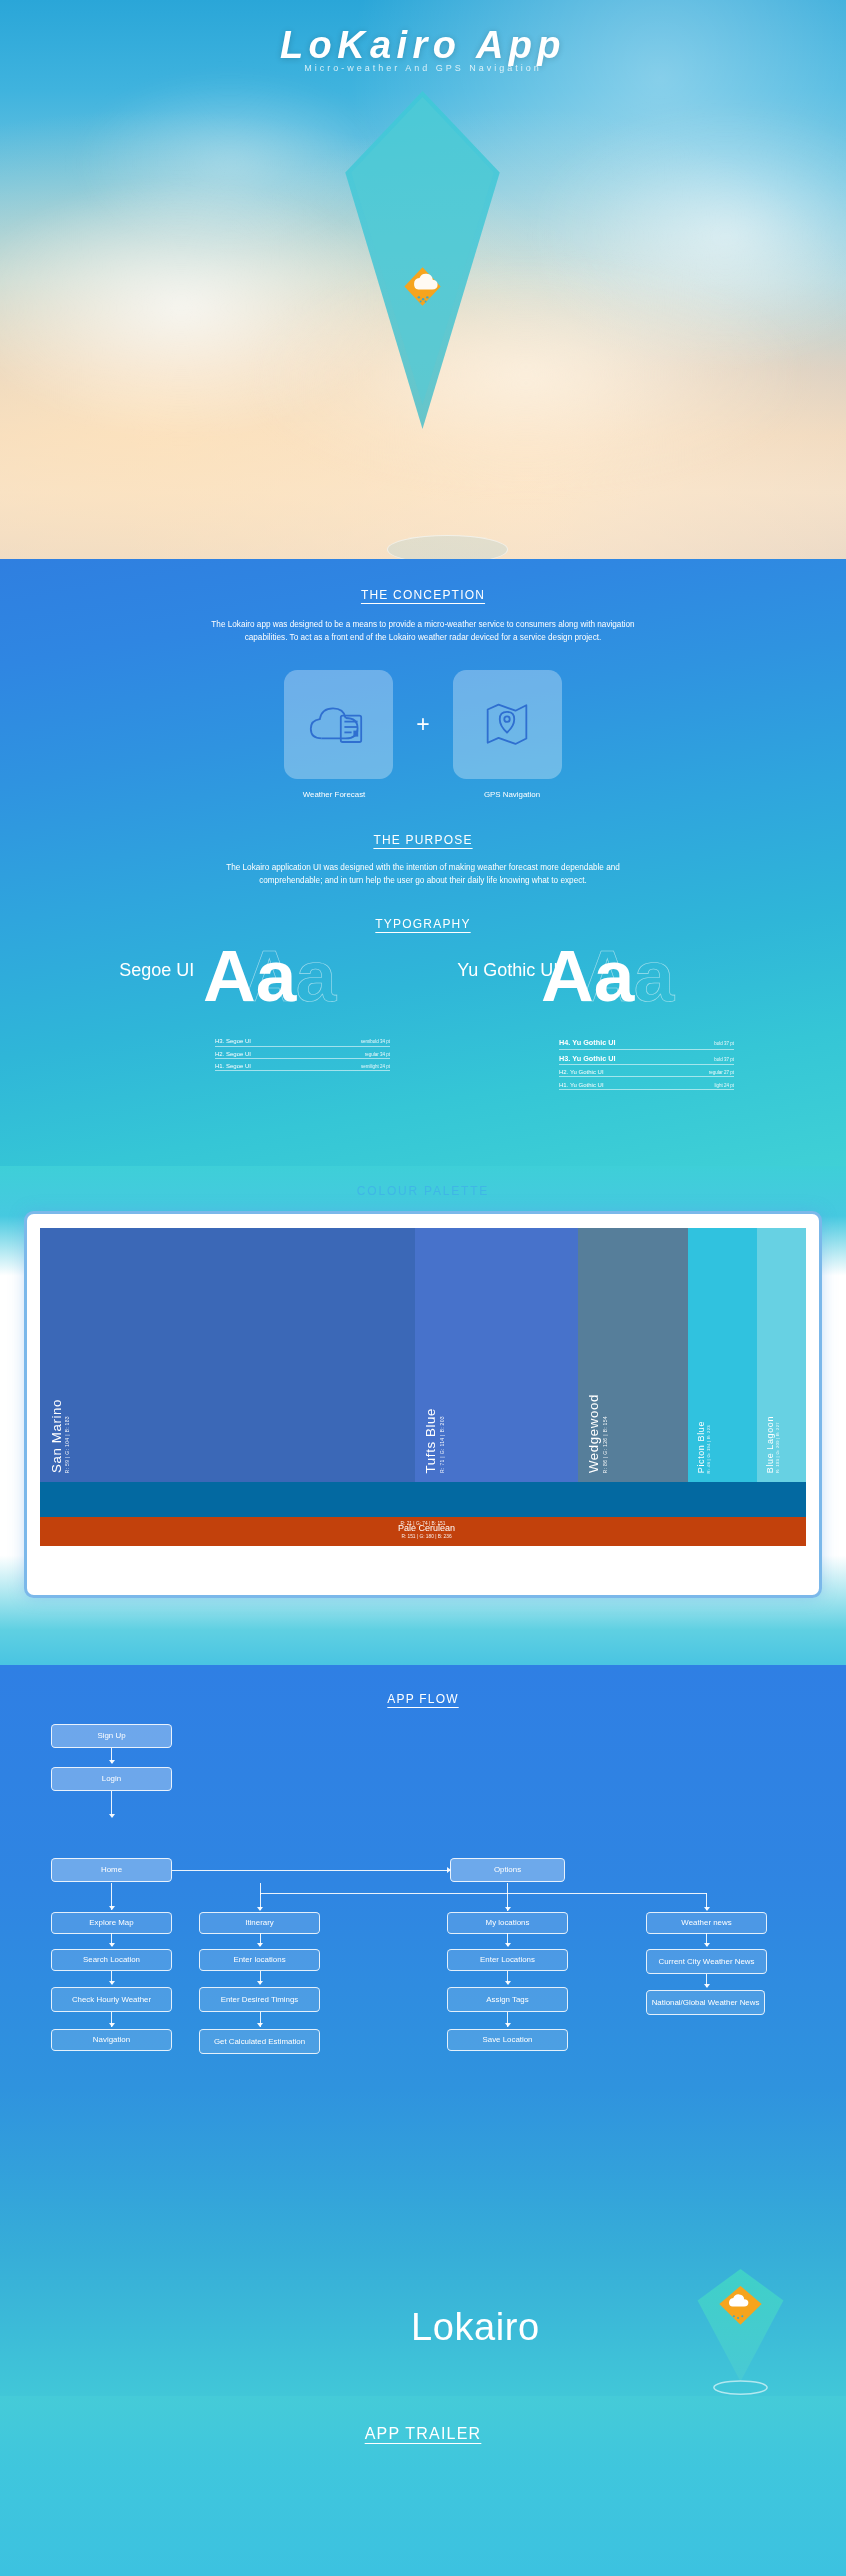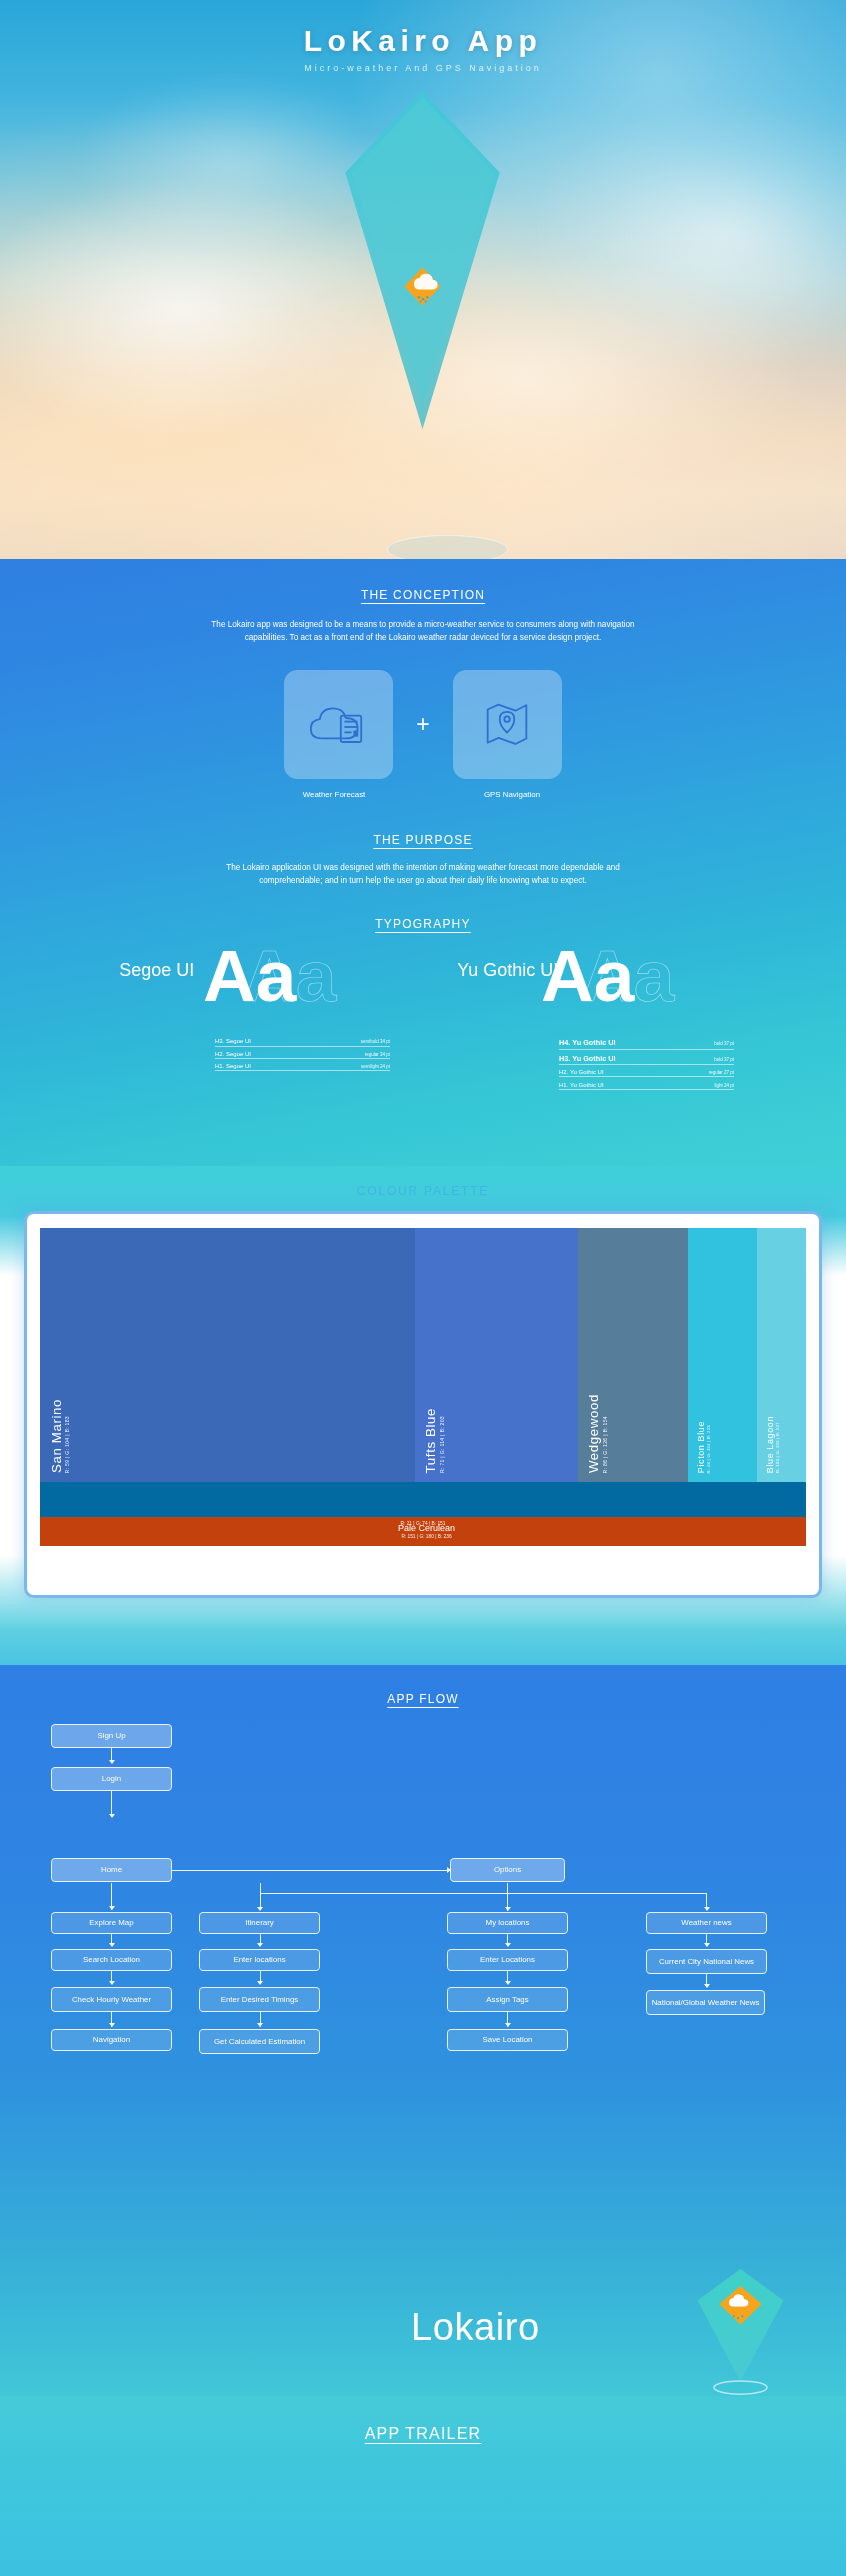--- a/index.html
+++ b/index.html
@@ -40,22 +40,23 @@
     background: radial-gradient(ellipse at 50% 50%, rgba(255,255,255,0.55) 0%, rgba(255,255,255,0.12) 50%, rgba(255,255,255,0) 75%);
     filter: blur(9.7px);
   }
   .hero .cloudD {
     position: absolute; left: 73px; top: 73px; width: 314px; height: 181px;
     background: radial-gradient(ellipse at 50% 50%, rgba(255,255,255,0.32) 0%, rgba(255,255,255,0) 70%);
     filter: blur(11px);
   }
   .hero-title {
     position: absolute; top: 24px; left: 0; width: 846px; text-align: center;
-    font-size: 30px; font-weight: bold; color: #ffffff; letter-spacing: 5.4px;
+    font-size: 38px; font-weight: bold; color: #ffffff; letter-spacing: 5.4px;
     text-shadow: 0 1.2px 6px rgba(0,0,0,0.18);
+    font-style: italic;
   }
   .hero-sub {
     position: absolute; top: 63px; left: 0; width: 846px; text-align: center;
     font-size: 9px; color: rgba(255,255,255,0.78); letter-spacing: 3px;
   }
 
   
   .pin-wrap { position: absolute; left: 307px; top: 91px; width: 232px; height: 411px; }
   .pin-shape {
     position: absolute; left: 37px; top: 0; width: 157px; height: 338px;
@@ -437,21 +438,21 @@
   <div class="arrow" style="left:507px; top:306px; width:1.2px; height:13.3px;"></div>
   <div class="arrow-head" style="left:505px; top:316px;"></div>
   <div class="node" style="left:447px; top:322px; width:121px; height:25.4px;">Assign Tags</div>
   <div class="arrow" style="left:507px; top:347px; width:1.2px; height:14.5px;"></div>
   <div class="arrow-head" style="left:505px; top:358px;"></div>
   <div class="node" style="left:447px; top:364px; width:121px; height:22px;">Save Location</div>
 
   <div class="node" style="left:646px; top:247px; width:121px; height:22px;">Weather news</div>
   <div class="arrow" style="left:706px; top:268px; width:1.2px; height:13.3px;"></div>
   <div class="arrow-head" style="left:704px; top:278px;"></div>
-  <div class="node" style="left:646px; top:284px; width:121px; height:25.4px;">Current City National News</div>
+  <div class="node" style="left:646px; top:284px; width:121px; height:25.4px;">Current City Weather News</div>
   <div class="arrow" style="left:706px; top:309px; width:1.2px; height:13.3px;"></div>
   <div class="arrow-head" style="left:704px; top:319px;"></div>
   <div class="node" style="left:646px; top:325px; width:119px; height:25.4px;">National/Global Weather News</div>
 </section>
 
 <section class="sec5">
   <div class="trailer-title">APP TRAILER</div>
 </section>
 
 

